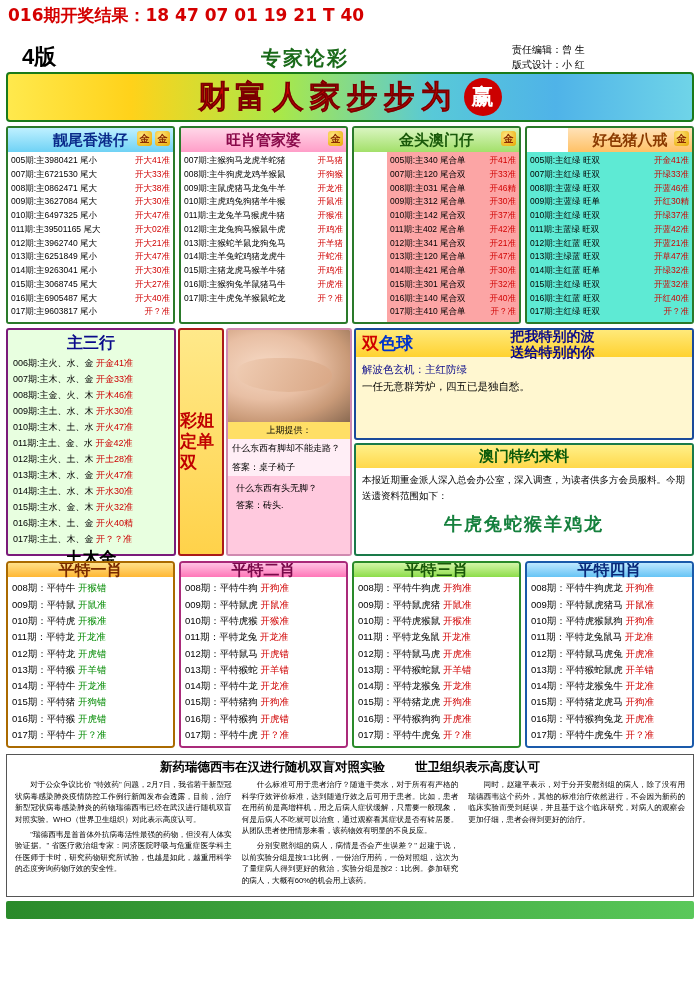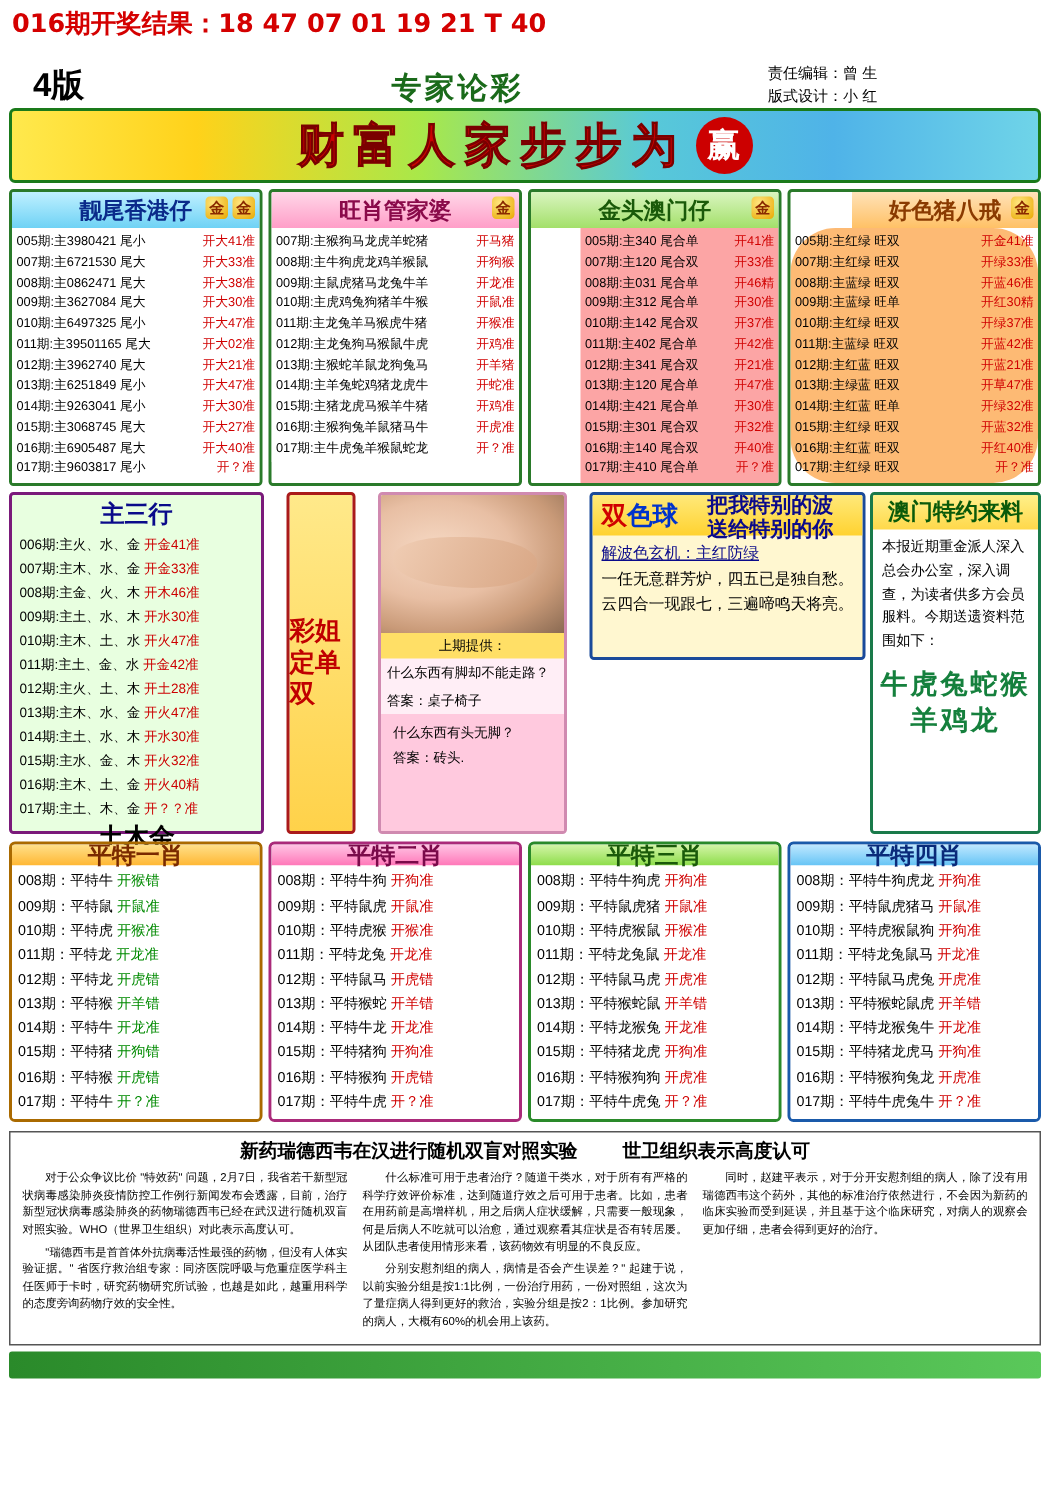--- a/index.html
+++ b/index.html
@@ -71,24 +71,24 @@
     display: flex; align-items: center; justify-content: center;
   }
   .chead .gold2 { right: 21px; }
   .card .crows { padding: 2px 3px 3px 3px; }
   .crow { display: flex; font-size: 8.5px; line-height: 1.62; white-space: nowrap; }
   .crow .a { color: #000; }
   .crow .b { color: #d00000; margin-left: auto; }
   .c1 .crows { background: #ffffff; }
   .c2 .crows { background: #ffffff; }
   .c3 .crows { background: #fca5a5; margin-left: 33px; }
-  .c4 .crows { background: #fdba74; border-radius: 30px; }
+  .c4 .crows { background: #5eead4; }
 
   
-  .mid { display: flex; gap: 15px; padding: 4px 6px 0 6px; height: 232px; }
+  .mid { display: flex; gap: 2px; padding: 4px 6px 0 6px; height: 232px; }
   .mid-left { width: 170px; border: 2px solid #7a1a7a; border-radius: 3px; background: #e8ffe0; display:flex; flex-direction:column;}
   .mid-left .mhead { text-align: center; font-size: 16px; font-weight: bold; color: #0a0a8a; padding: 3px 0 1px; }
   .mid-left .mrow { font-size: 9px; color: #000; padding: 0 5px; line-height: 1.78; white-space: nowrap; }
   .mid-left .mrow .r { color: #c00; }
   .mid-left .mfoot { text-align:center; font-size: 17px; font-weight: bold; color:#000; margin-top:auto; padding-bottom:4px;}
 
   .mid-c1 { width: 46px; border: 2px solid #aa1a1a; border-radius: 3px;
     background: linear-gradient(180deg,#ffe98a,#ffd24a);
     display: flex; flex-direction: column; align-items: center; justify-content: center;
   }
@@ -104,28 +104,28 @@
     content:""; position:absolute; left:8px; top:28px; width:96px; height:34px;
     background: linear-gradient(120deg,#f0cdb4,#d8a684);
     border-radius: 40% 50% 45% 55%;
   }
   .mid-c2 .cap { background:#ffdf66; text-align:center; font-size:9px; color:#000; padding:2px 0; }
   .mid-c2 .q { font-size:9px; color:#000; padding:3px 4px; line-height:1.5; }
   .mid-c2 .ans { font-size:9px; color:#000; padding:2px 4px; }
   .mid-c2 .pink { background:#ffc9de; flex:1; padding:4px; }
   .mid-c2 .q2 { font-size:9px; color:#000; padding:2px 4px; line-height:1.5;}
 
-  .mid-right { flex: 1; display: flex; flex-direction: row; gap: 3px; }
+  .mid-right { flex: 1; display: flex; flex-direction: column; gap: 3px; }
   .lotto { border: 2px solid #1a4a9a; border-radius: 3px; background: #fff7d0; height: 112px; overflow:hidden;}
   .lotto .lhead { display: flex; align-items: center; height: 27px; background: linear-gradient(180deg,#ffe97a,#ffd230); }
   .lotto .lh1 { font-size: 17px; font-weight: bold; color: #0033cc; padding-left: 6px; }
   .lotto .lh1 .red { color: #d00000; }
   .lotto .lh2 { flex:1; text-align:center; font-size: 14px; font-weight: bold; color: #0a0a8a; line-height:1.15; }
   .lotto .lbody { padding: 4px 6px; font-size: 10.5px; color: #000; line-height: 1.62; }
-  .lotto .lbody .t { color: #0a0a8a; text-decoration: underline; }
+  .lotto .lbody .t { color: #0a0a8a; }
 
   .mlaw { border: 2px solid #1a7a4a; border-radius: 3px; background: #fff; flex:1; overflow:hidden; display:flex; flex-direction:column;}
   .mlaw .mlh { background: linear-gradient(180deg,#fff08a,#ffd84a); text-align:center; font-size:15px; font-weight:bold; color:#0a5a0a; padding:2px 0; }
   .mlaw .mlb { font-size: 9.5px; color:#000; padding: 4px 6px; line-height:1.65; }
   .mlaw .mlz { text-align:center; font-size:18px; font-weight:bold; color:#15803d; padding: 4px 0 6px; letter-spacing:2px; }
 
   
   .pt { display: flex; gap: 4px; padding: 5px 6px 0 6px; }
   .ptcol { flex: 1; border: 2px solid #444; border-radius: 4px; overflow: hidden; }
   .ptcol .pth { height: 14px; display:flex; align-items:center; justify-content:center; font-size:16px; font-weight:bold; }
@@ -438,21 +438,20 @@
         <div class="lhead">
           <div class="lh1"><span class="red">双</span><span>色球</span></div>
           <div class="lh2">
             <div>把我特别的波</div>
             <div>送给特别的你</div>
           </div>
         </div>
         <div class="lbody">
           <div class="t">解波色玄机：主红防绿</div>
           <div>一任无意群芳炉，四五已是独自愁。</div>
-          <div>云四合一现跟七，三遍啼鸣天将亮。</div>
         </div>
       </div>
 
       <div class="mlaw">
         <div class="mlh">澳门特约来料</div>
         <div class="mlb">本报近期重金派人深入总会办公室，深入调查，为读者供多方会员服料。今期送遗资料范围如下：</div>
         <div class="mlz">牛虎兔蛇猴羊鸡龙</div>
       </div>
     </div>
   </div>

